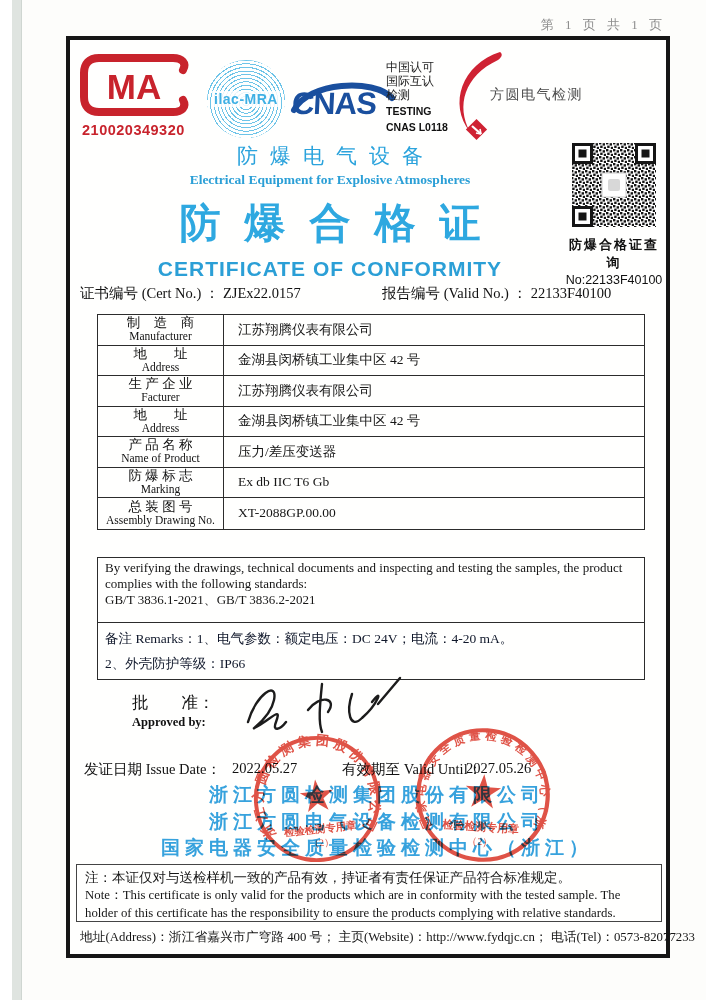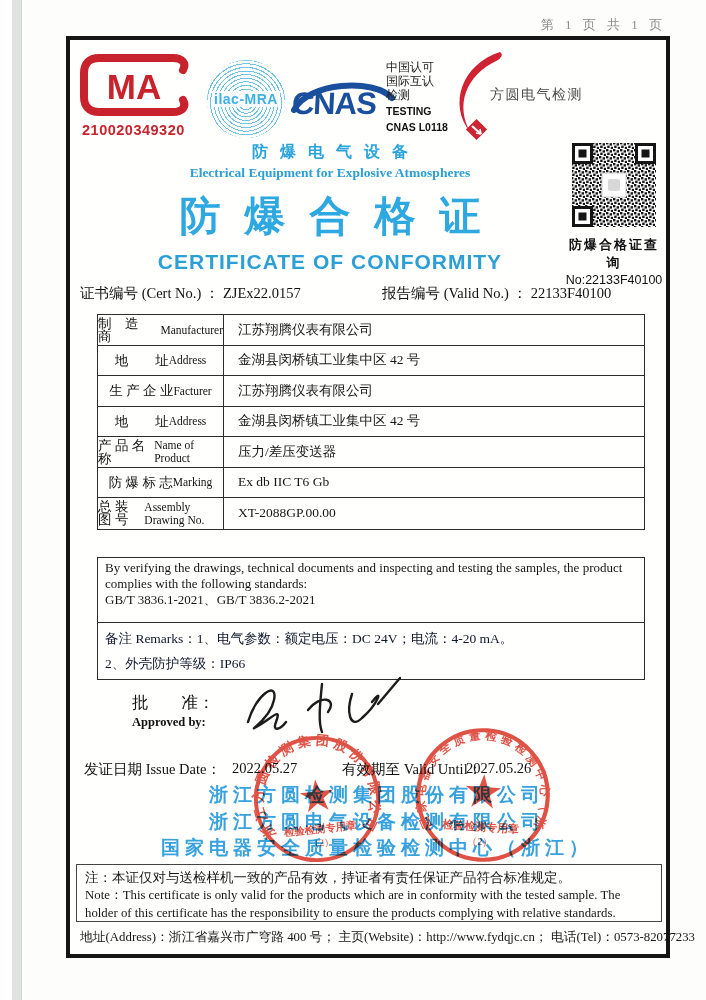--- a/index.html
+++ b/index.html
@@ -19,39 +19,39 @@
   .cnas{position:absolute;left:222px;top:40px;width:100px;height:48px;}
   .cnas-word{position:absolute;left:0;top:6px;font-family:"Liberation Sans",sans-serif;font-weight:800;font-size:31px;color:#1a4f9e;letter-spacing:-1px;transform:skewX(-3deg);}
   .cnas-swoosh{position:absolute;left:-4px;top:-4px;}
   .cnas-side{position:absolute;left:316px;top:20px;width:80px;line-height:14px;font-size:12px;color:#222;}
   .cnas-side .en{font-family:"Liberation Sans",sans-serif;font-weight:bold;font-size:10.5px;line-height:12.5px;color:#111;margin-top:3px;}
   .fy{position:absolute;left:372px;top:8px;width:215px;height:98px;}
   .fy-label{position:absolute;left:48px;top:38px;font-size:14px;color:#4c4c4c;letter-spacing:1.5px;}
 
   
   .titles{position:absolute;left:40px;top:102px;width:440px;text-align:center;color:#2ba3dc;}
-  .t-cn-small{font-size:16px;font-weight:bold;letter-spacing:12px;text-indent:12px;}
+  .t-cn-small{font-size:21px;font-weight:normal;letter-spacing:12px;text-indent:12px;}
   .t-en-small{font-size:13.5px;font-weight:bold;margin-top:2px;letter-spacing:0;color:#2b9fd6;}
   .t-cn-big{font-size:41px;font-weight:bold;letter-spacing:24px;text-indent:24px;margin-top:8px;color:#2ea8e0;}
   .t-en-big{font-size:21px;font-weight:600;margin-top:6px;letter-spacing:1px;color:#2b9fd6;font-family:"Liberation Sans",sans-serif;}
 
   .qr{position:absolute;left:492px;top:102px;width:104px;text-align:center;}
   .qr-caption{font-size:13px;font-weight:bold;letter-spacing:2px;color:#111;margin-top:4px;}
   .qr-number{font-size:12.5px;color:#111;margin-top:1px;font-family:"Liberation Sans",sans-serif;}
 
   
   .certrow{position:absolute;left:0;top:244px;width:600px;font-size:14.5px;color:#111;}
   .certrow .lft{position:absolute;left:10px;white-space:nowrap;}
   .certrow .rgt{position:absolute;left:312px;white-space:nowrap;}
 
   
   .tbl{position:absolute;left:27px;top:274px;width:548px;border:1.5px solid #2c2c2c;box-sizing:border-box;}
   .trow{display:flex;height:30.5px;border-bottom:1.5px solid #2c2c2c;box-sizing:border-box;}
   .trow:last-child{border-bottom:none;}
-  .tlabel{width:126px;border-right:1.5px solid #2c2c2c;box-sizing:border-box;display:flex;flex-direction:row;justify-content:center;align-items:center;line-height:13px;}
+  .tlabel{width:126px;border-right:1.5px solid #2c2c2c;box-sizing:border-box;display:flex;flex-direction:column;justify-content:center;align-items:center;line-height:13px;}
   .tlabel .cn{font-size:13.5px;color:#111;}
   .tlabel .en{font-size:11.5px;color:#111;margin-top:1px;}
   .tvalue{flex:1;display:flex;align-items:center;padding-left:14px;font-size:13.5px;color:#161616;}
 
   
   .stdbox{position:absolute;left:27px;top:517px;width:548px;height:66px;border:1.5px solid #2c2c2c;box-sizing:border-box;padding:2px 7px;font-size:13px;line-height:16px;color:#161616;}
   .stdbox .cn{font-size:13.5px;}
   .rembox{position:absolute;left:27px;top:582px;width:548px;height:58px;border:1.5px solid #2c2c2c;box-sizing:border-box;padding:3px 7px;font-size:13.5px;line-height:25px;color:#0f172a;}
 
   

